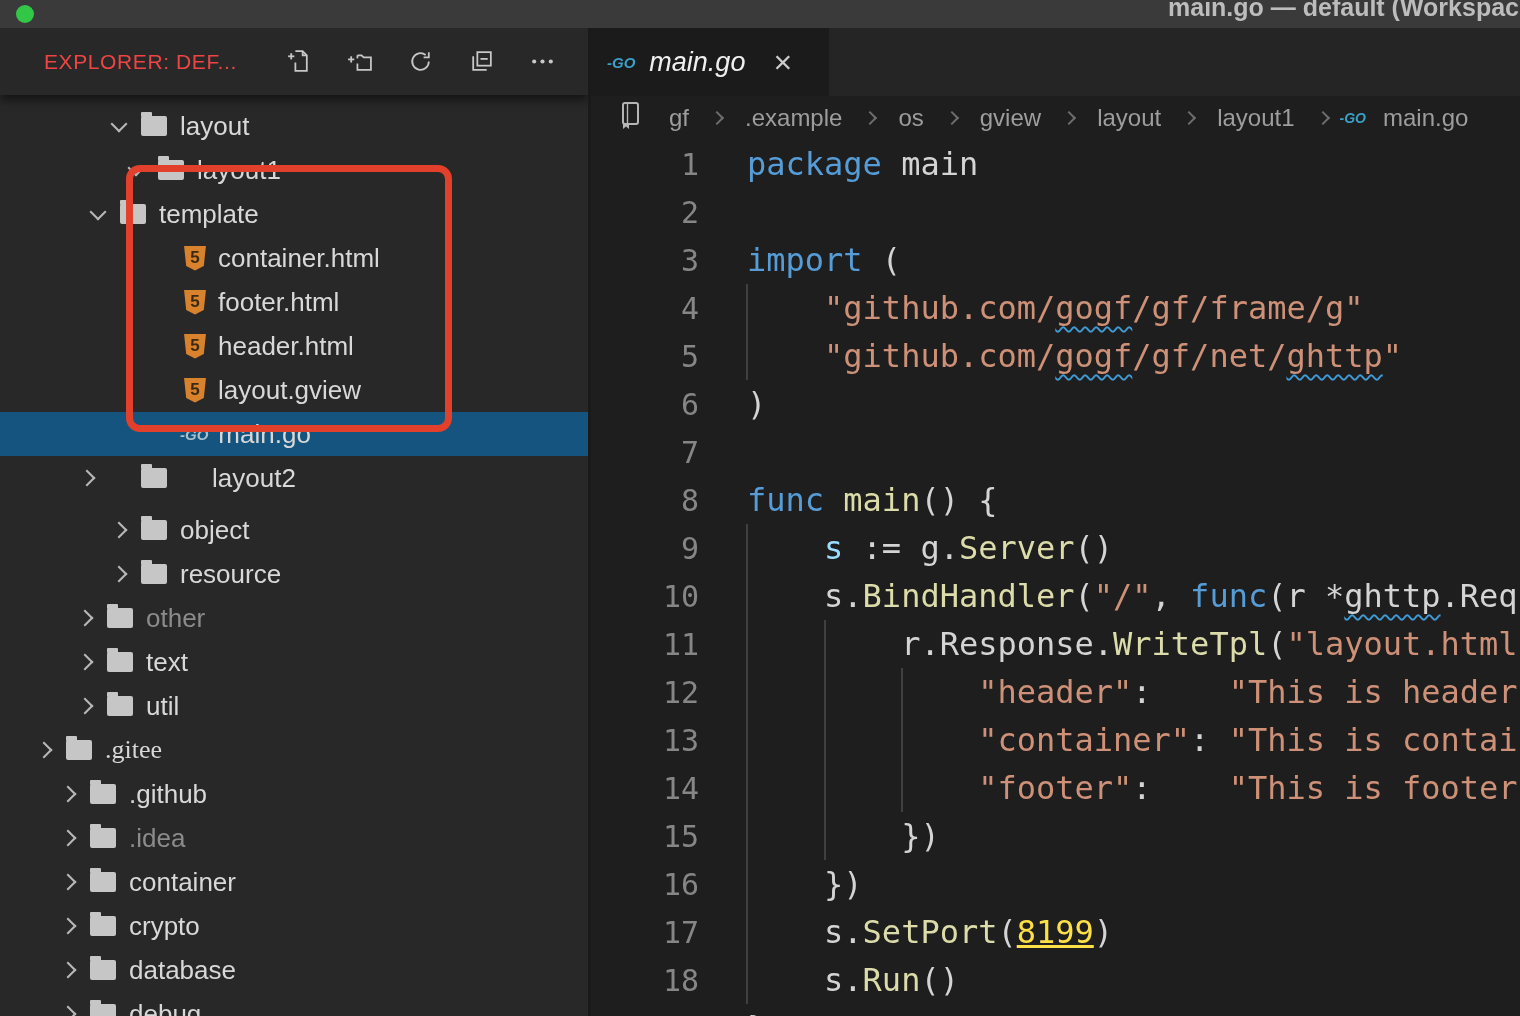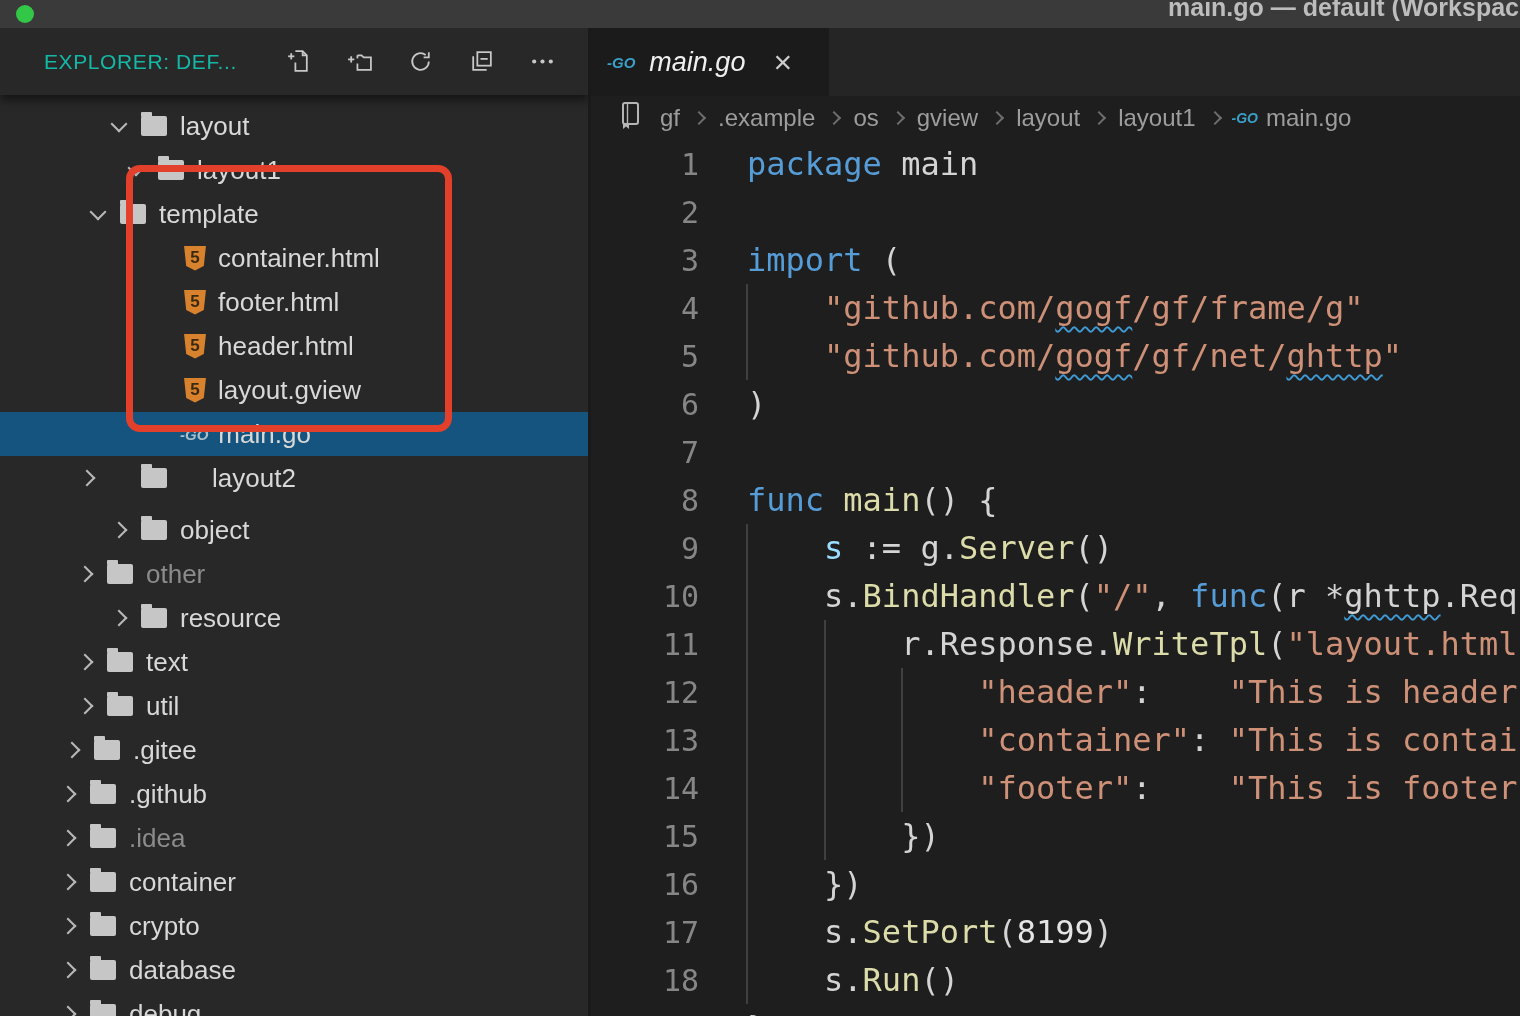--- a/index.html
+++ b/index.html
@@ -7,21 +7,21 @@
           font-family:"Liberation Sans",sans-serif;-webkit-font-smoothing:antialiased;}
   
   .titlebar{position:absolute;left:0;top:0;width:1520px;height:28px;background:#3a3a3a;overflow:hidden;z-index:10;}
   .traffic{position:absolute;left:16px;top:5px;width:18px;height:18px;border-radius:50%;background:#33c748;}
   .window-title{position:absolute;left:1168px;top:-7px;font-size:25px;font-weight:bold;color:#bdbdbd;white-space:nowrap;}
   
   .sidebar{position:absolute;left:0;top:28px;width:588px;height:988px;background:#282828;overflow:hidden;}
   .divider{position:absolute;left:588px;top:28px;width:3px;height:988px;background:#1a1a1a;z-index:4;}
   .exp-header{position:absolute;left:0;top:0;width:588px;height:67px;background:#282828;z-index:3;
               display:flex;align-items:center;box-shadow:0 5px 9px rgba(0,0,0,.5);padding-left:44px;box-sizing:border-box;}
-  .exp-title{font-size:21px;color:#14b8a6;letter-spacing:.6px;}
+  .exp-title{font-size:21px;color:#ef4444;letter-spacing:.6px;}
   .exp-actions{margin-left:auto;display:flex;align-items:center;gap:34px;padding-right:32px;}
   .exp-actions svg{display:block;}
   .tree{position:absolute;left:0;top:76px;width:588px;z-index:1;}
   .trow{height:44px;display:flex;align-items:center;box-sizing:border-box;}
   .trow.selected{background:#14547E;}
   .twisty{width:28px;flex:none;display:flex;align-items:center;}
   .chev{display:inline-block;width:10px;height:10px;border-style:solid;border-color:#b8b8b8;border-width:0 2px 2px 0;}
   .chev.right{transform:rotate(-45deg);}
   .chev.down{transform:rotate(45deg);margin-top:-4px;}
   .folder-ic{width:26px;height:20px;background:#c6c6c6;border-radius:2px;position:relative;margin-right:13px;flex:none;}
@@ -35,29 +35,29 @@
   .tlabel.dim{color:#8b8b8b;}
   .annotation{position:absolute;left:126px;top:137px;width:312px;height:253px;border:7px solid #E3402B;border-radius:14px;z-index:5;}
   
   .editor{position:absolute;left:591px;top:28px;width:929px;height:988px;background:#1e1e1e;overflow:hidden;}
   .tabbar{height:68px;background:#252526;display:flex;}
   .tab{width:238px;background:#1b1b1b;display:flex;align-items:center;padding:0 16px;box-sizing:border-box;}
   .tab-go{font-size:15px;color:#3aa0c8;}
   .tab-label{font-style:italic;font-size:27px;color:#efefef;margin:0 28px 0 14px;}
   .tab-close{font-size:32px;color:#cccccc;line-height:1;}
   .breadcrumbs{height:44px;display:flex;align-items:center;padding-left:28px;font-size:24px;color:#9d9d9d;}
-  .bitem{margin:0 8px;white-space:nowrap;}
+  .bitem{margin:0 17px;white-space:nowrap;}
   .bchev{display:inline-block;width:8px;height:8px;border-style:solid;border-color:#6e6e6e;border-width:0 2px 2px 0;transform:rotate(-45deg);margin:0 6px;}
   .bc-go{font-size:14px;color:#3aa0c8;margin-left:6px;}
   .book{margin-right:10px;}
   .code{position:absolute;left:0;top:112px;width:929px;font-family:"DejaVu Sans Mono",monospace;font-size:32px;}
   .cline{height:48px;display:flex;align-items:center;white-space:pre;}
   .lnum{width:108px;flex:none;text-align:right;font-size:30px;color:#868686;font-family:"DejaVu Sans Mono",monospace;}
   .ltext{margin-left:48px;}
-  .kw{color:#569CD6;} .fn{color:#DCDCAA;} .s{color:#CE9178;} .n{color:#e5e5e5;} .d{color:#D4D4D4;} .v{color:#9CDCFE;}
+  .kw{color:#569CD6;} .fn{color:#DCDCAA;} .s{color:#CE9178;} .n{color:#fde047;text-decoration:underline;} .d{color:#D4D4D4;} .v{color:#9CDCFE;}
   .sq{text-decoration:underline wavy #3f9cd6;text-decoration-thickness:2px;text-underline-offset:7px;text-decoration-skip-ink:none;}
   .guide{position:absolute;width:2px;background:#404040;}
 </style>
 </head>
 <body>
 
 <div class="screen">
 
   <div class="titlebar">
     <div class="traffic"></div>
@@ -119,49 +119,49 @@
           <span class="folder-ic"></span>
           <span class="tlabel">layout2</span>
         </div>
         <div class="trow" style="padding-left: 113px; margin-top: 8px;">
           <span class="twisty">
             <i class="chev right"></i>
           </span>
           <span class="folder-ic"></span>
           <span class="tlabel">object</span>
         </div>
+        <div class="trow" style="padding-left: 113px;">
+          <span class="twisty">
+            <i class="chev right"></i>
+          </span>
+          <span class="folder-ic"></span>
+          <span class="tlabel">resource</span>
+        </div>
         <div class="trow" style="padding-left: 79px;">
           <span class="twisty">
             <i class="chev right"></i>
           </span>
           <span class="folder-ic"></span>
           <span class="tlabel dim">other</span>
         </div>
-        <div class="trow" style="padding-left: 113px;">
-          <span class="twisty">
-            <i class="chev right"></i>
-          </span>
-          <span class="folder-ic"></span>
-          <span class="tlabel">resource</span>
-        </div>
         <div class="trow" style="padding-left: 79px;">
           <span class="twisty">
             <i class="chev right"></i>
           </span>
           <span class="folder-ic"></span>
           <span class="tlabel">text</span>
         </div>
         <div class="trow" style="padding-left: 79px;">
           <span class="twisty">
             <i class="chev right"></i>
           </span>
           <span class="folder-ic"></span>
           <span class="tlabel">util</span>
         </div>
-        <div class="trow" style="padding-left: 66px;">
+        <div class="trow" style="padding-left: 38px; font-family: Liberation Serif, serif;">
           <span class="twisty">
             <i class="chev right"></i>
           </span>
           <span class="folder-ic"></span>
           <span class="tlabel">.gitee</span>
         </div>
         <div class="trow" style="padding-left: 62px;">
           <span class="twisty">
             <i class="chev right"></i>
           </span>

